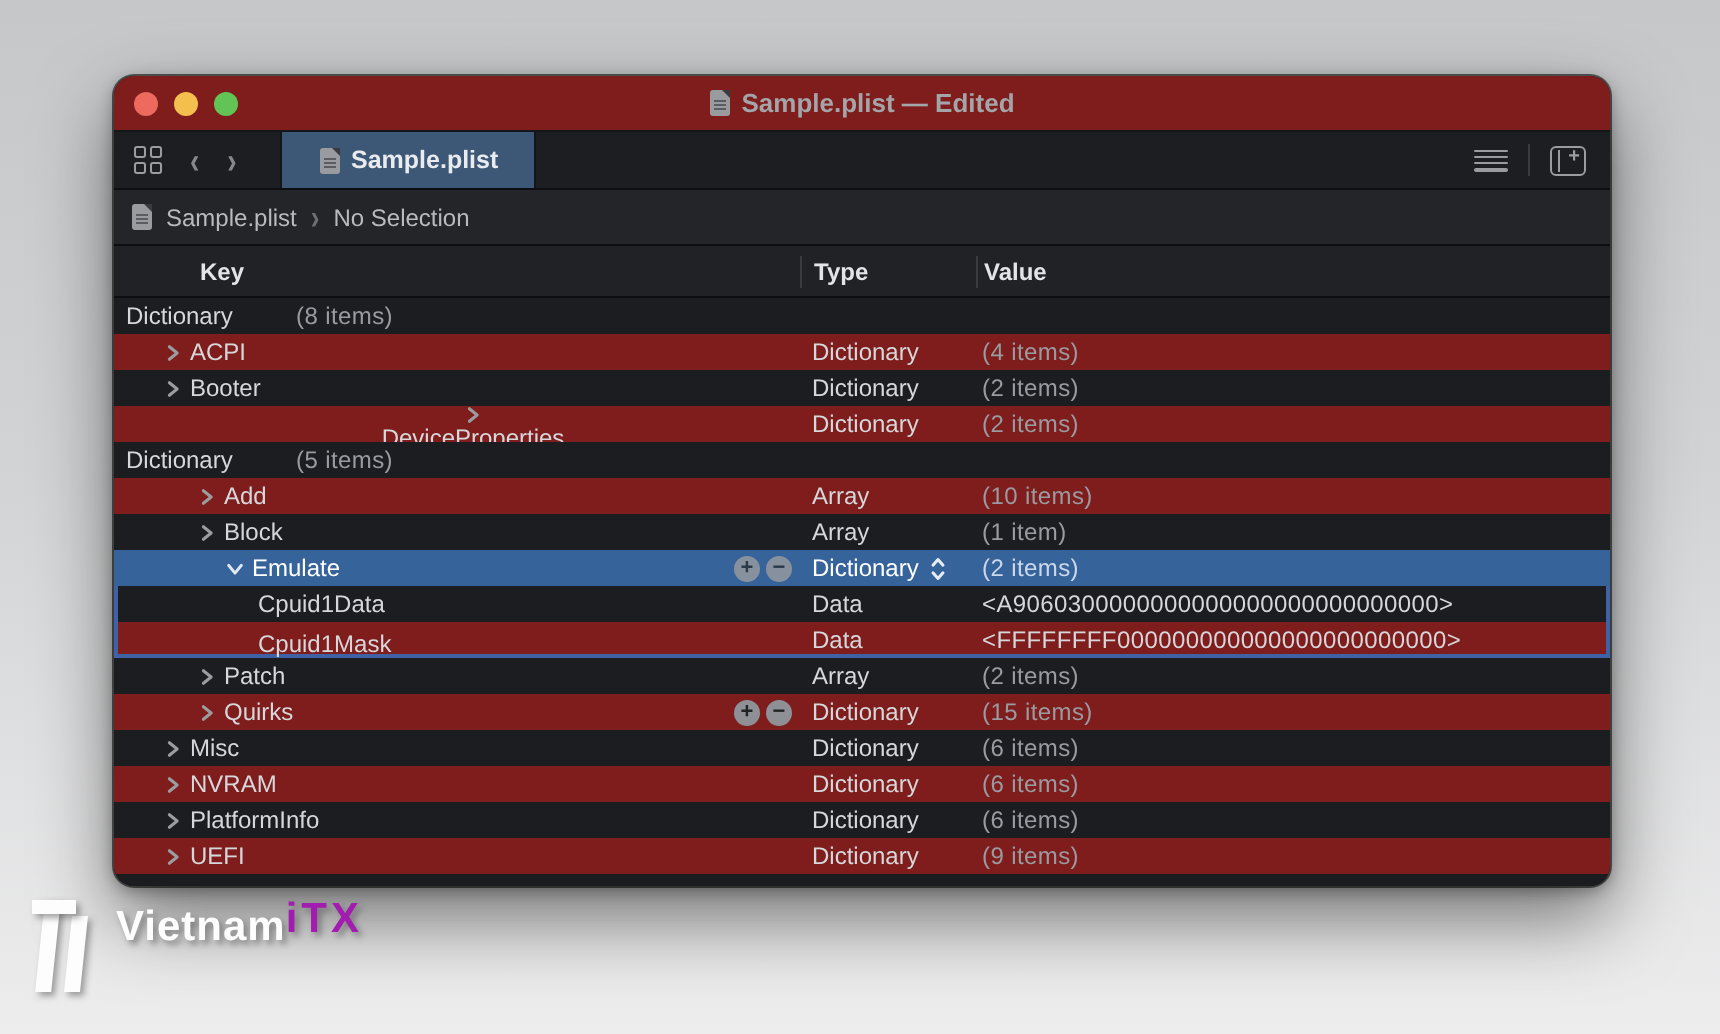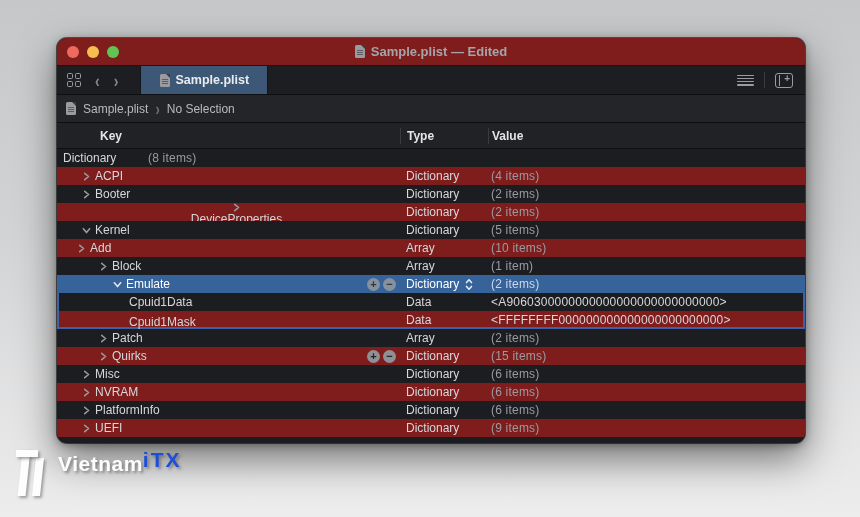--- a/index.html
+++ b/index.html
@@ -96,21 +96,21 @@
 
   
   .watermark { position:absolute; left:12px; top:448px; display:flex; align-items:flex-start; gap:4px; }
   .wm-logo { position:relative; width:42px; height:54px; }
   .wm-logo i { position:absolute; background:#fdfdfd; box-shadow:2px 2px 3px rgba(90,90,90,.55); }
   .wm-logo .b1 { left:8px; top:2px; width:8px; height:46px; transform:skewX(-6deg); }
   .wm-logo .b2 { left:22px; top:10px; width:8px; height:38px; transform:skewX(-6deg); }
   .wm-logo .b3 { left:4px; top:2px; width:22px; height:7px; }
   .wm-text { display:flex; flex-direction:row; margin-top:4px; }
   .wm-line1 { font-size:21px; font-weight:bold; color:#fdfdfd; text-shadow:2px 2px 3px rgba(90,90,90,.65); letter-spacing:.5px; }
-  .wm-line2 { font-size:21px; font-weight:bold; color:#1d4ed8; text-shadow:2px 2px 3px rgba(90,90,90,.65); margin-top:-4px; letter-spacing:2px; }
+  .wm-line2 { font-size:21px; font-weight:bold; color:#a21caf; text-shadow:2px 2px 3px rgba(90,90,90,.65); margin-top:-4px; letter-spacing:2px; }
 </style>
 </head>
 <body>
 
 <div class="window">
 
   <div class="titlebar">
     <div class="lights">
       <span class="light" style="background:#ec6a5e"></span>
       <span class="light" style="background:#f5bf4f"></span>
@@ -205,35 +205,27 @@
             </svg>
           </span>
           <span>DeviceProperties</span>
         </div>
         <div class="cell typecell">
           <span>Dictionary</span>
         </div>
         <div class="cell valcell items">(2 items)</div>
       </div>
       <div class="row even">
-        <div class="cell keycell" style="padding-left: 21px;">
-          <span class="chev open">
-            <svg viewBox="0 0 10 10" width="9" height="9">
-              <path d="M3 1.5 L7.3 5 L3 8.5" fill="none" stroke="currentColor" stroke-width="1.7" stroke-linecap="round" stroke-linejoin="round"></path>
-            </svg>
-          </span>
-          <span>Kernel</span>
-        </div>
         <div class="cell typecell">
           <span>Dictionary</span>
         </div>
         <div class="cell valcell items">(5 items)</div>
       </div>
       <div class="row odd">
-        <div class="cell keycell" style="padding-left: 16px;">
+        <div class="cell keycell" style="padding-left: 38px;">
           <span class="chev">
             <svg viewBox="0 0 10 10" width="9" height="9">
               <path d="M3 1.5 L7.3 5 L3 8.5" fill="none" stroke="currentColor" stroke-width="1.7" stroke-linecap="round" stroke-linejoin="round"></path>
             </svg>
           </span>
           <span>Add</span>
         </div>
         <div class="cell typecell">
           <span>Array</span>
         </div>

